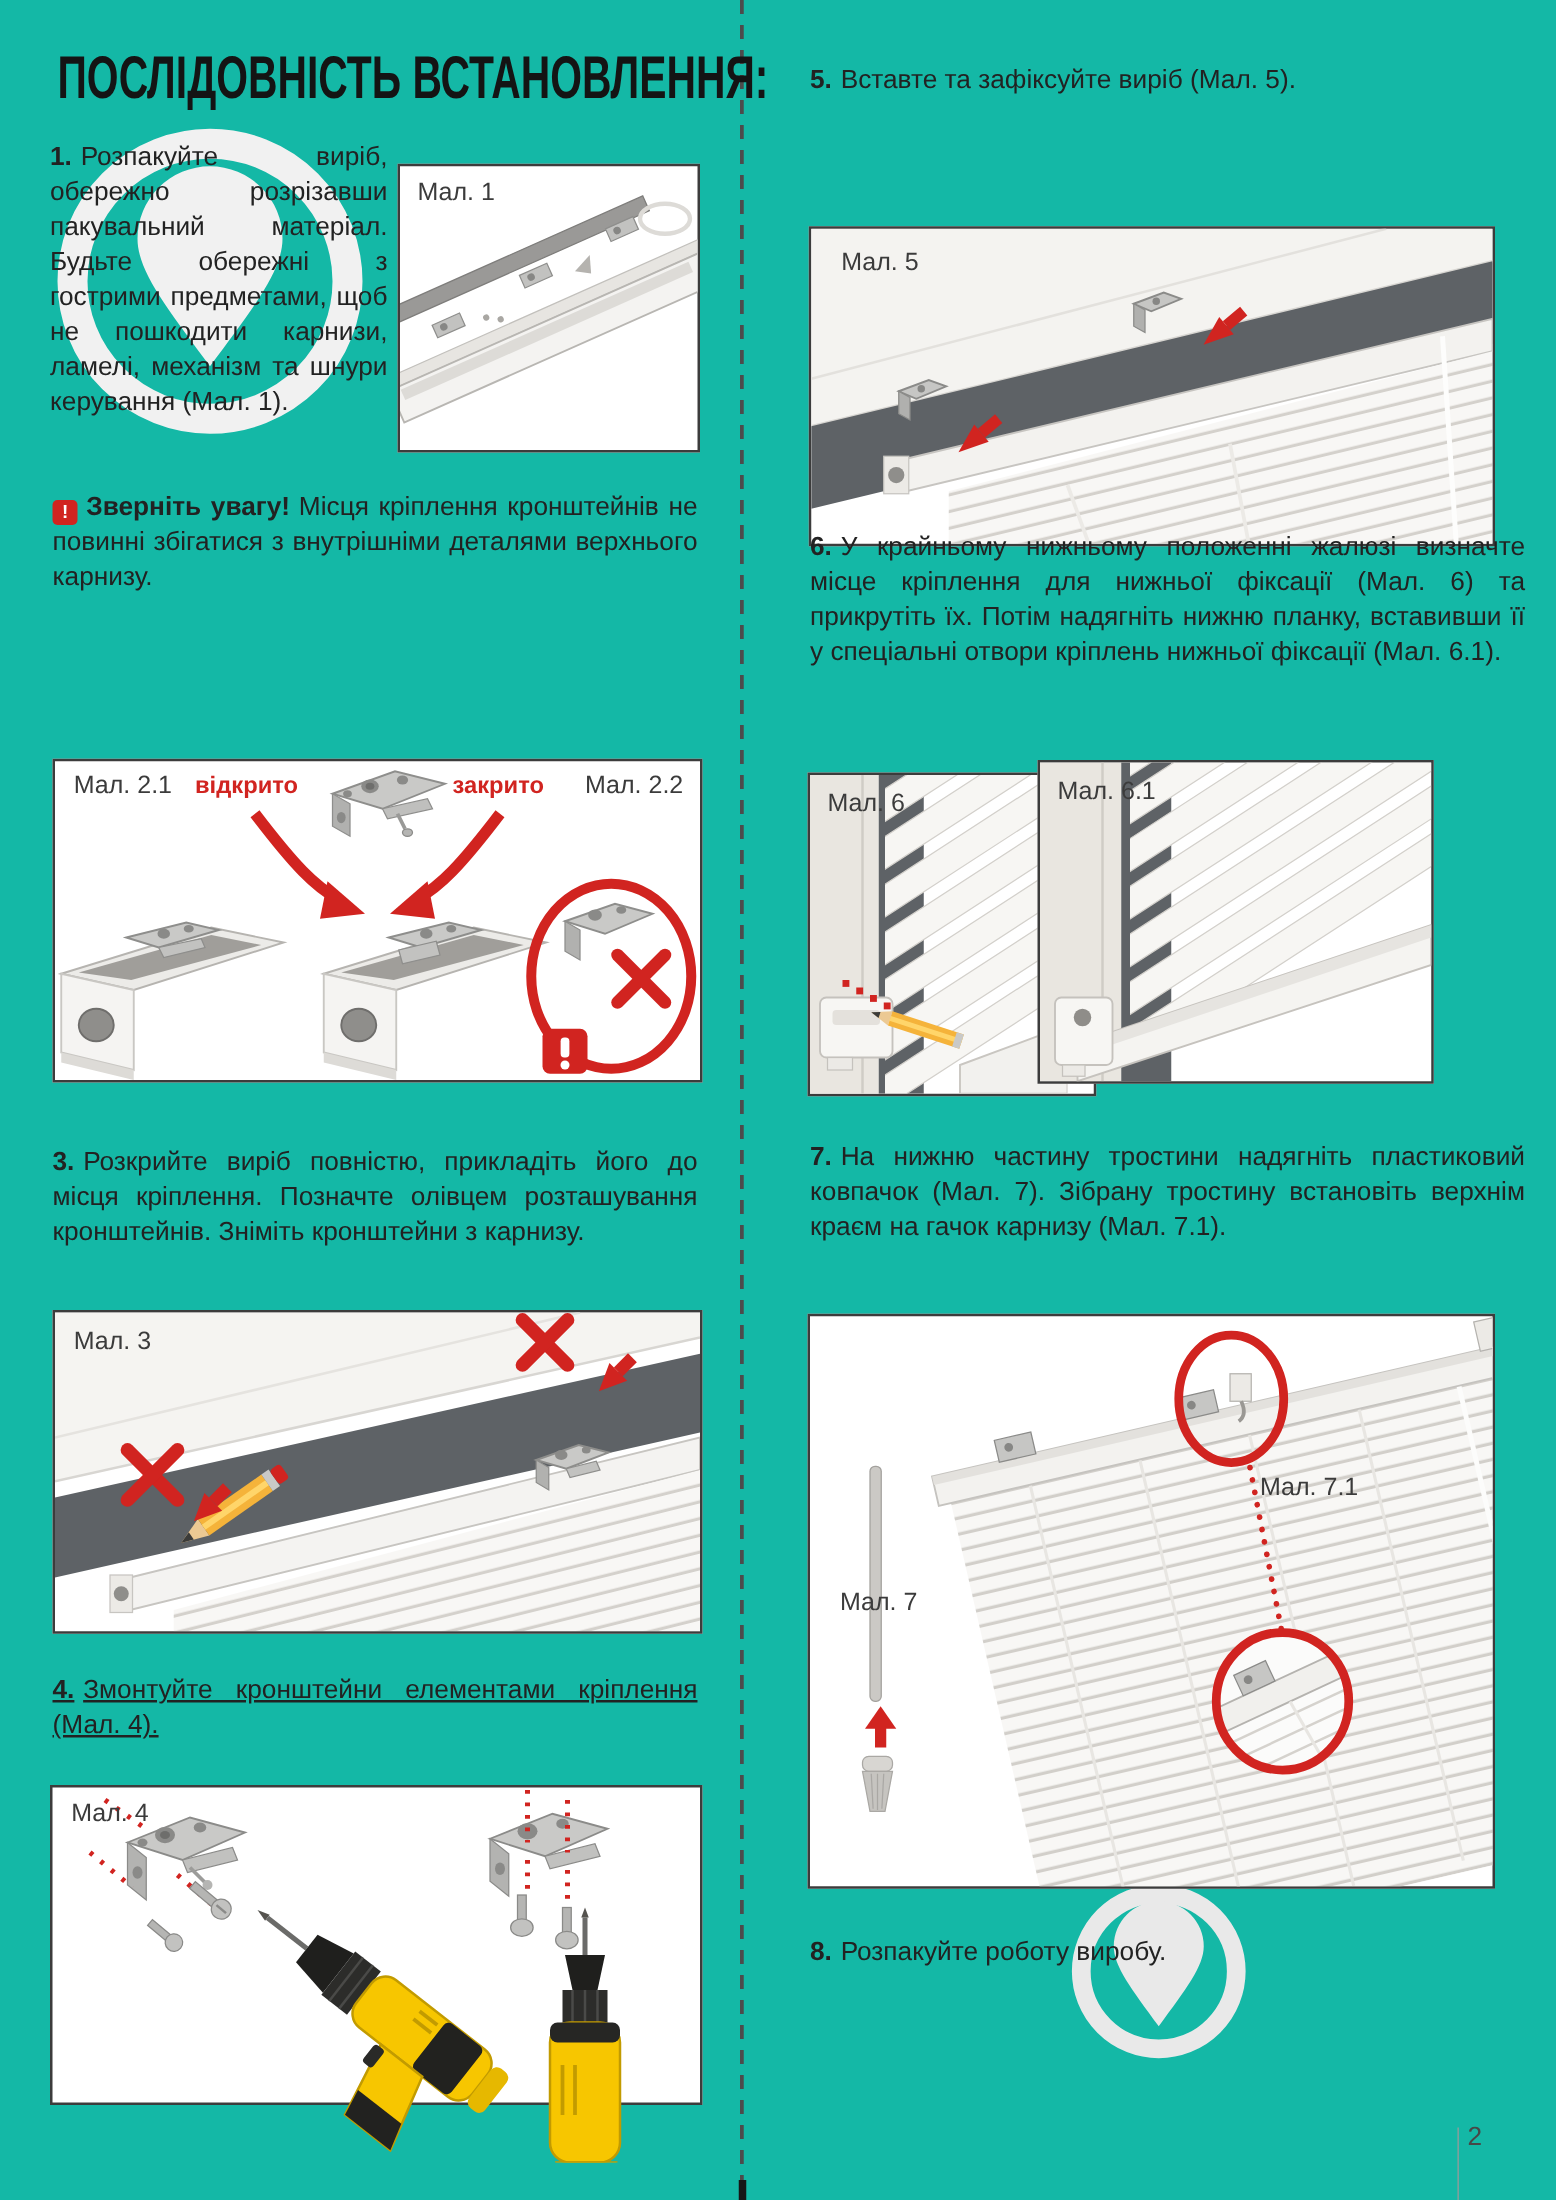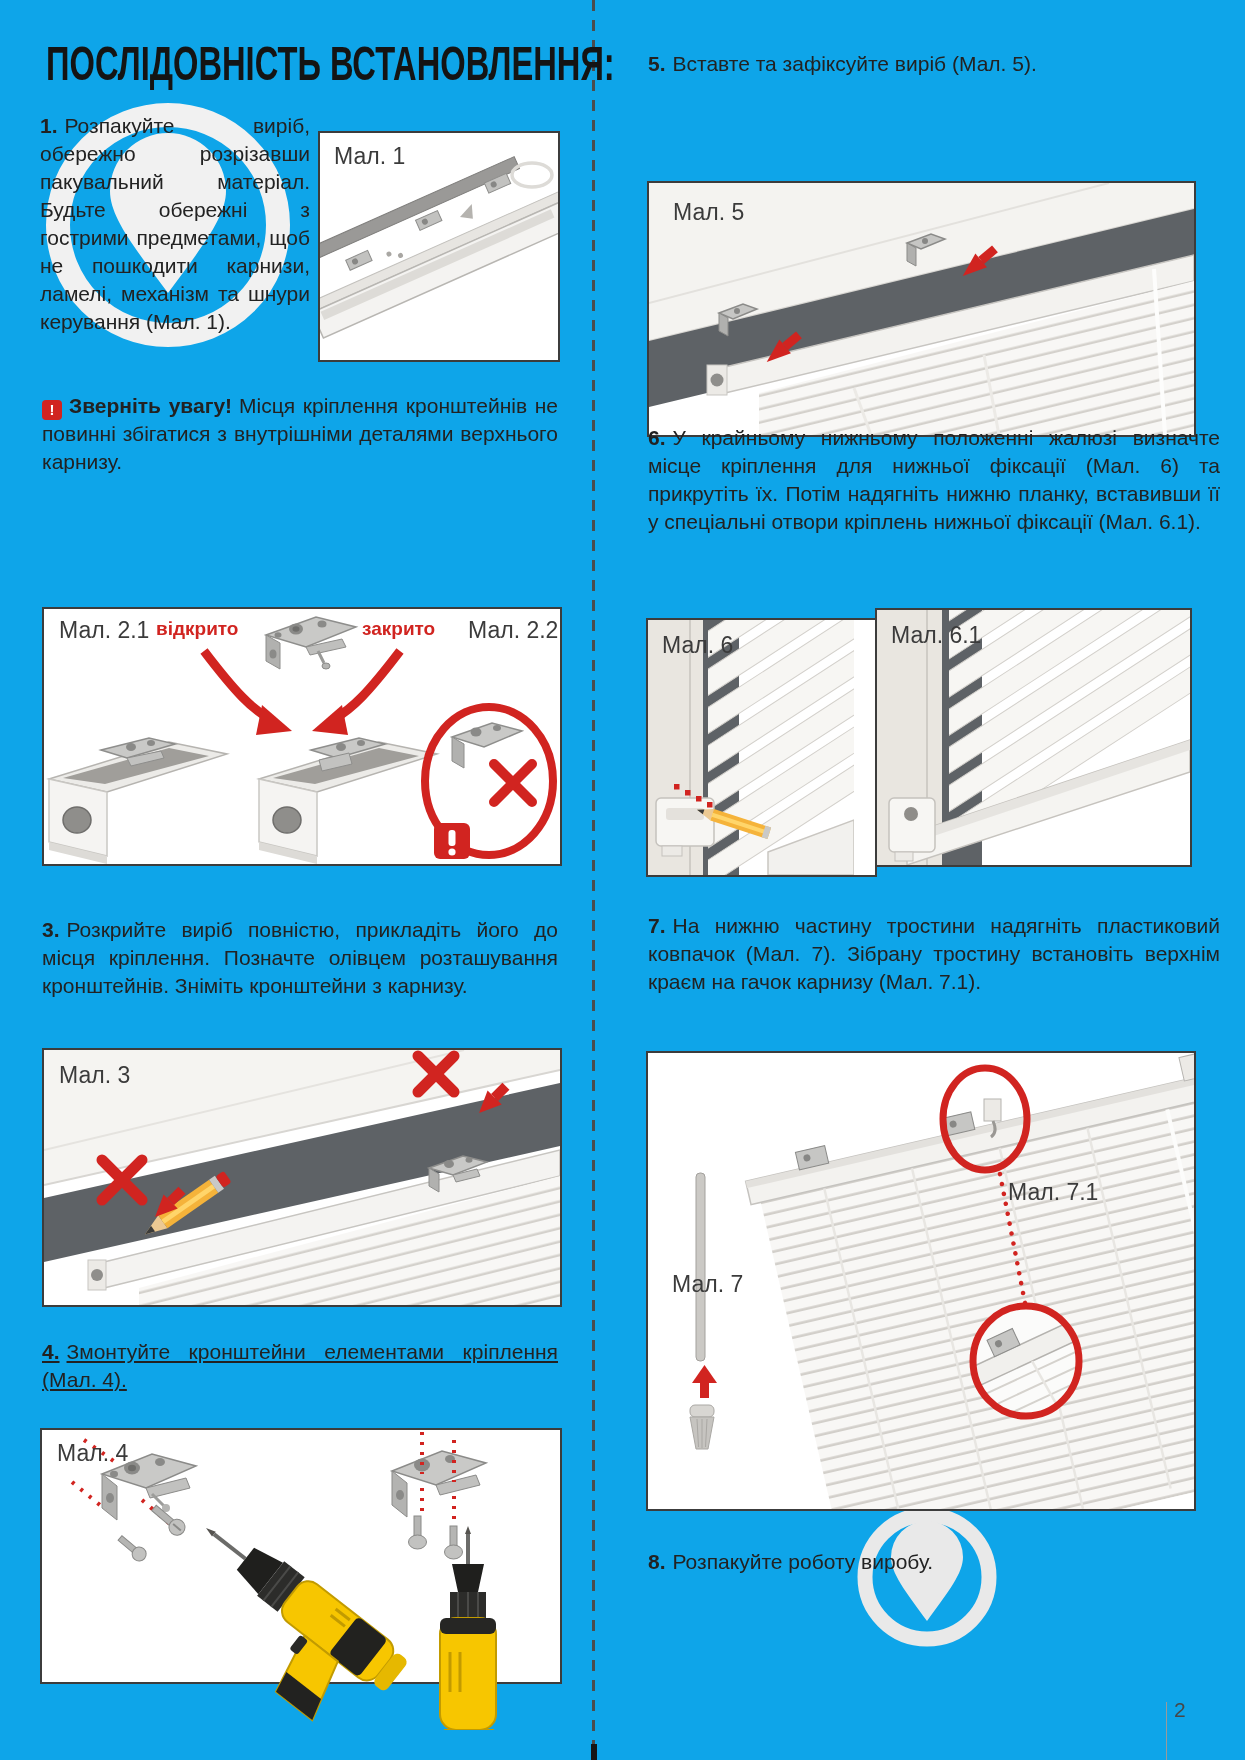--- a/index.html
+++ b/index.html
@@ -1,30 +1,30 @@
 <!DOCTYPE html>
 <html><head>
 <meta charset="utf-8">
 <style>
   html,body{margin:0;padding:0;background:#ffffff;}
-  .page{position:relative;width:1245px;height:1760px;background:#0ea5e9;overflow:hidden;
+  .page{position:relative;width:1245px;height:1760px;background:#14b8a6;overflow:hidden;
         font-family:"Liberation Sans","DejaVu Sans",sans-serif;color:#1f1f1f;}
   .divider{position:absolute;left:592px;top:0;width:3px;height:1760px;
            background:repeating-linear-gradient(to bottom,#4c4c4c 0 11px,transparent 11px 20px);}
   .divider::after{content:"";position:absolute;bottom:0;left:-1px;width:6px;height:16px;background:#161616;}
   .title{position:absolute;left:46px;top:36px;margin:0;font-size:43px;font-weight:800;color:#141414;
          white-space:nowrap;transform:scale(0.76,1.12);transform-origin:0 0;letter-spacing:0;}
   .para{position:absolute;margin:0;font-size:21px;line-height:28px;text-align:justify;color:#222;}
   .para p{margin:0;}
   .num{font-weight:bold;margin-right:7px;}
   .warnicon{display:inline-block;width:20px;height:20px;background:#d12420;border-radius:4px;color:#fff;
             font-weight:bold;text-align:center;line-height:20px;font-size:15px;margin-right:7px;vertical-align:-2px;}
   .figbox{position:absolute;border:2px solid #3c3c3c;background:#fff;}
   .figbox svg{position:absolute;left:0;top:0;}
-  .figlabel{position:absolute;font-size:23px;color:#3b3b3b;white-space:nowrap;}
+  .figlabel{position:absolute;font-size:20px;color:#3b3b3b;white-space:nowrap;}
   .redlabel{position:absolute;font-size:19px;font-weight:bold;color:#d12420;white-space:nowrap;}
   .watermark{position:absolute;}
   .pagenum{position:absolute;left:1174px;top:1698px;font-size:21px;color:#474747;}
   .pagenum-line{position:absolute;left:1166px;top:1702px;width:1px;height:58px;background:#9a9a9a;}
 </style>
 </head>
 <body>
 
 <div class="page">
 
@@ -381,21 +381,21 @@
         <polygon points="-20,0 -4,-6 -4,6" fill="#ecc993"></polygon>
           <polygon points="-20,0 -13,-2.5 -13,2.5" fill="#3b3b39"></polygon>
         <rect x="-4" y="-6" width="60" height="12" fill="#f5b33a"></rect>
           <rect x="-4" y="-2" width="60" height="4" fill="#ffd56a"></rect>
         <rect x="50" y="-6" width="6" height="12" fill="#c9c9c7"></rect>
       </g>
     </svg>
     <span class="figlabel" style="left:14px;top:12px;">Мал. 6</span>
   </div>
 
-  <div class="figbox" style="left:875px;top:608px;width:313px;height:255px;">
+  <div class="figbox" style="left:830px;top:608px;width:313px;height:255px;">
     <svg width="313" height="255" viewBox="0 0 313 255">
       <defs>
           <clipPath id="c61">
             <rect x="72" y="0" width="241" height="255"></rect>
           </clipPath>
         </defs>
       <rect x="0" y="0" width="65" height="255" fill="#e9e6e0"></rect>
       <line x1="50" y1="0" x2="50" y2="255" stroke="#cfccc6" stroke-width="2"></line>
       <rect x="65" y="0" width="40" height="255" fill="#5e6266"></rect>
       <g clip-path="url(#c61)">

